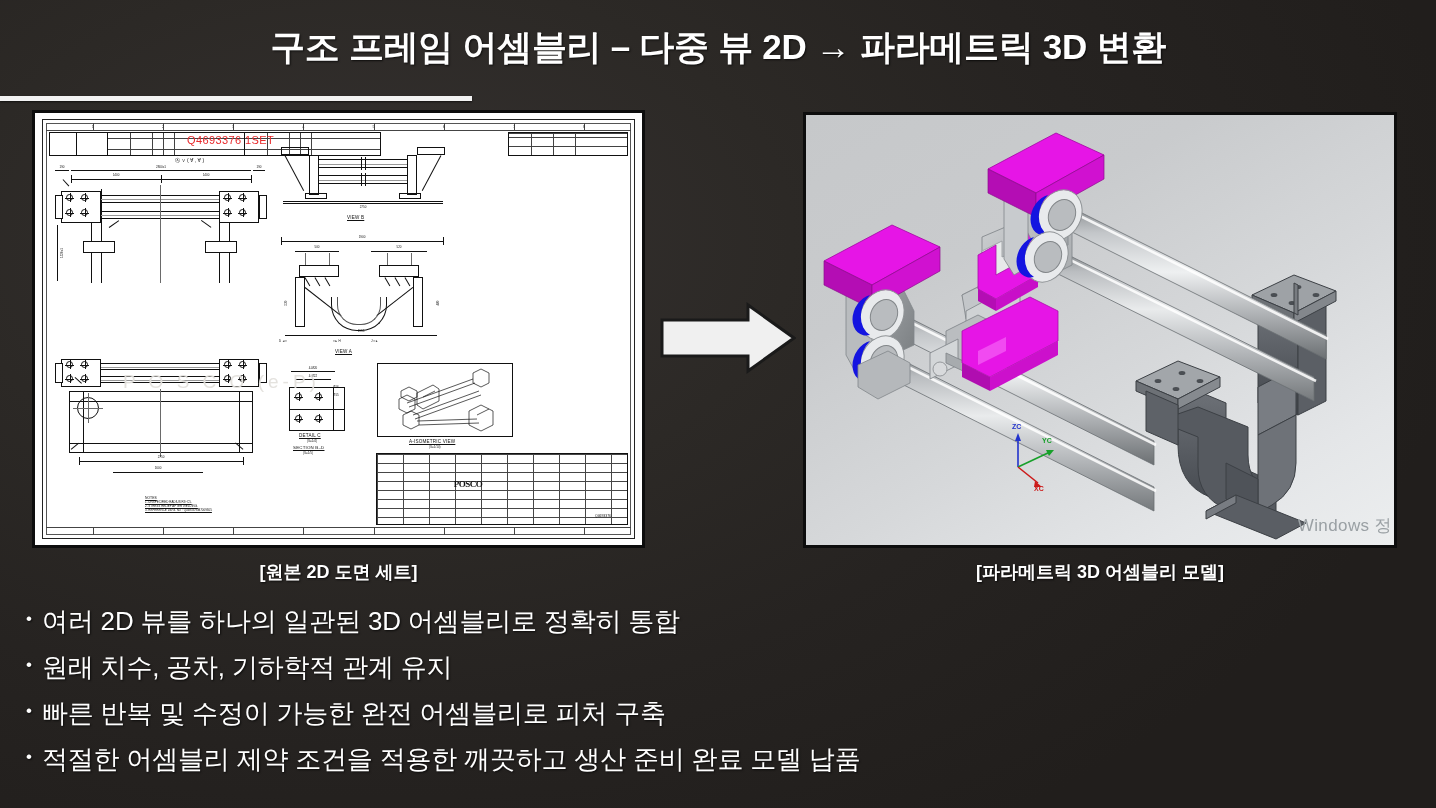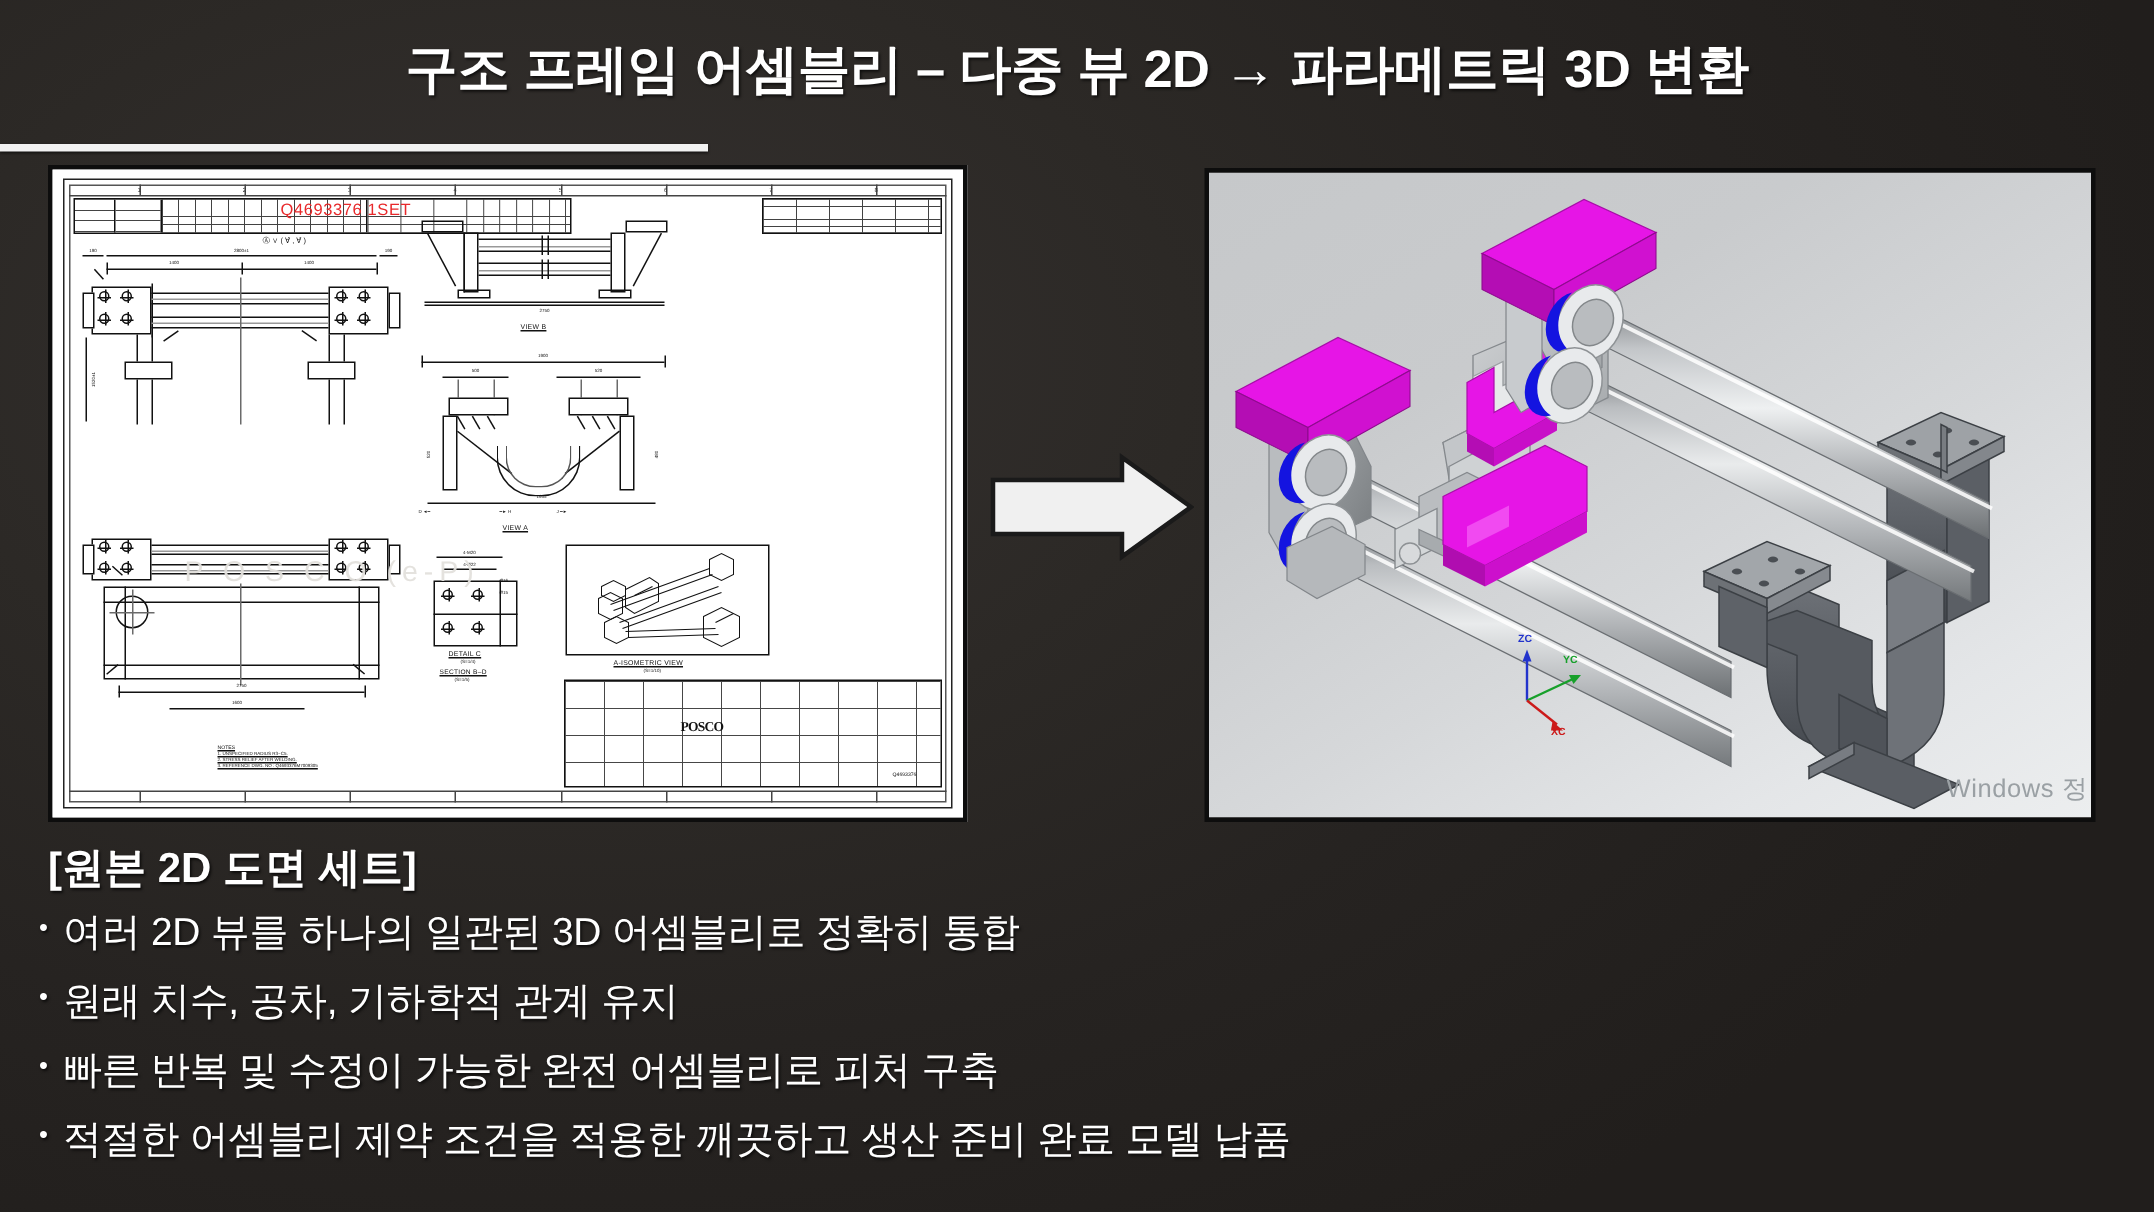--- a/index.html
+++ b/index.html
@@ -206,22 +206,22 @@
   #win-wm {
     position:absolute; right: 2px; bottom: 8px;
     color:#9aa0a4; font-size:17px; white-space:nowrap;
     letter-spacing:.4px;
   }
   #triad { position:absolute; left:190px; top:312px; width:66px; height:72px; }
   .ax-lbl { position:absolute; font-size:7px; font-weight:bold; }
   
   .caption {
     position:absolute;
-    color:#ffffff; font-weight:bold; font-size:28px;
-    text-align:left; white-space:nowrap;
+    color:#ffffff; font-weight:bold; font-size:18px;
+    text-align:center; white-space:nowrap;
     text-shadow: 1px 1px 2px rgba(0,0,0,.75);
   }
   #caption-2d { left: 32px; top: 560px; width: 613px; }
   #caption-3d { left: 803px; top: 560px; width: 594px; }
   
   #bullets {
     position:absolute; left: 26px; top: 608px; right: 20px;
   }
   .bullet {
     display:flex; align-items:flex-start;
@@ -718,20 +718,21 @@
       </svg>
       <div class="ax-lbl" style="left:16px;top:-4px;color:#2233cc;">ZC</div>
       <div class="ax-lbl" style="left:46px;top:10px;color:#17a02a;">YC</div>
       <div class="ax-lbl" style="left:38px;top:58px;color:#cc1a1a;">XC</div>
     </div>
 
     <div id="win-wm">Windows 정</div>
   </div>
 
   <div class="caption" id="caption-2d">[원본 2D 도면 세트]</div>
+  <div class="caption" id="caption-3d">[파라메트릭 3D 어셈블리 모델]</div>
 
   <div id="bullets">
     <div class="bullet">
       <span class="dot">•</span>
       <span class="btxt">여러 2D 뷰를 하나의 일관된 3D 어셈블리로 정확히 통합</span>
     </div>
     <div class="bullet">
       <span class="dot">•</span>
       <span class="btxt">원래 치수, 공차, 기하학적 관계 유지</span>
     </div>

